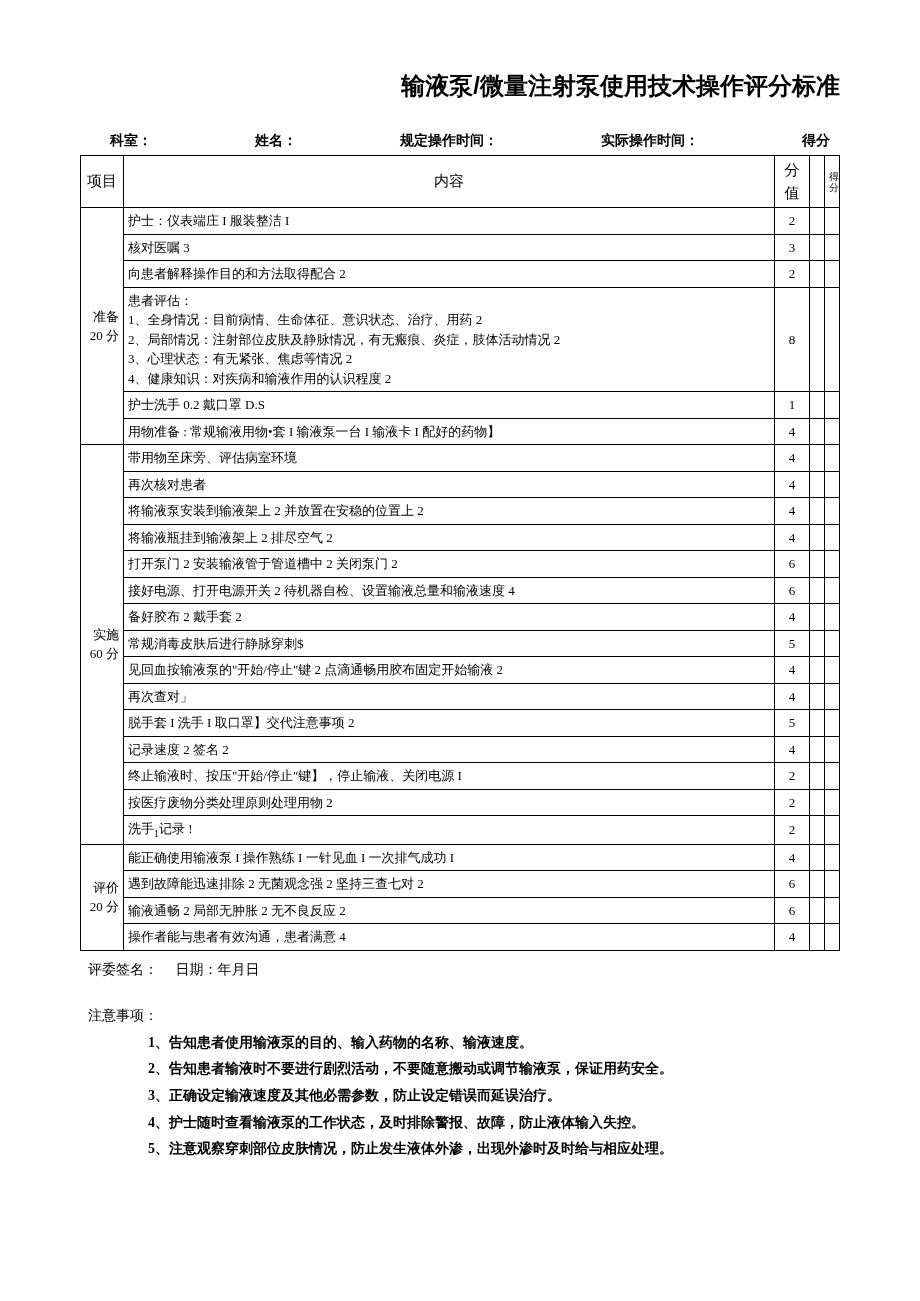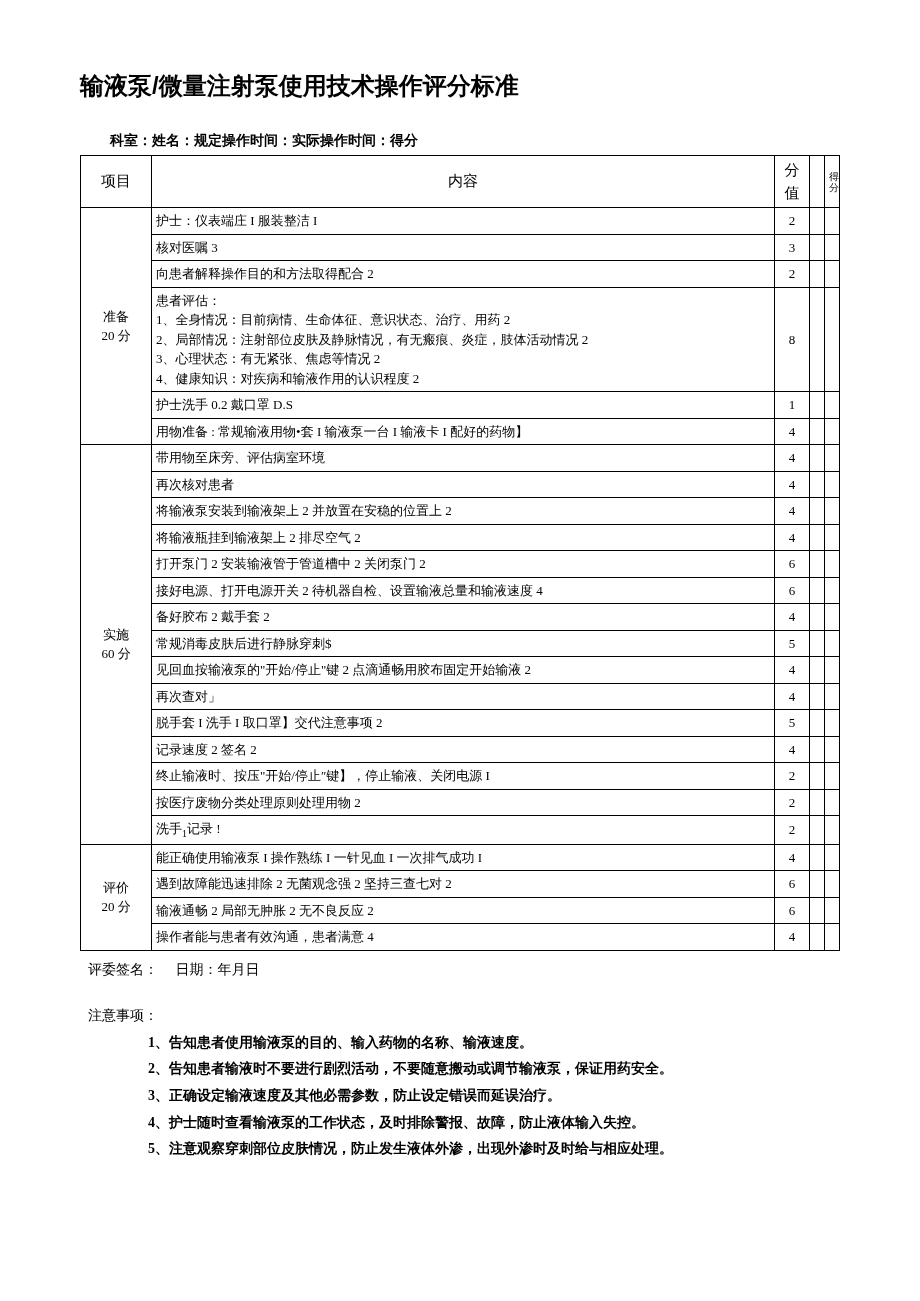--- a/index.html
+++ b/index.html
@@ -6,29 +6,29 @@
     font-family: "SimSun", "宋体", serif;
     font-size: 14px;
     color: #000;
     background: #fff;
     margin: 0;
     padding: 70px 80px;
     width: 920px;
     box-sizing: border-box;
   }
   h1 {
-    text-align: left;
+    text-align: right;
     font-size: 24px;
     font-weight: bold;
     margin: 0 0 30px 0;
     font-family: "SimHei", "黑体", sans-serif;
   }
   .info-row {
     display: flex;
-    justify-content: flex-start;
+    justify-content: space-between;
     padding: 0 10px 5px 30px;
     font-size: 14px;
     font-weight: bold;
     font-family: "SimHei", "黑体", sans-serif;
   }
   table {
     border-collapse: collapse;
     width: 100%;
     table-layout: fixed;
   }
@@ -36,21 +36,21 @@
     border: 1px solid #000;
     padding: 3px 4px;
     vertical-align: middle;
     line-height: 1.5;
     font-size: 13px;
   }
   th {
     text-align: center;
     font-weight: normal;
   }
-  .col-item { width: 71px; text-align: center; }
+  .col-item { width: 43px; text-align: right; }
   .col-content { text-align: left; }
   .col-score { width: 35px; text-align: center; }
   .col-got { width: 15px; text-align: center; }
   .hdr { font-size: 15px; }
   .dashed-bottom { border-bottom: 1px dashed #000; }
   .footer {
     margin-top: 6px;
     padding-left: 8px;
     line-height: 1.9;
     font-size: 14px;

